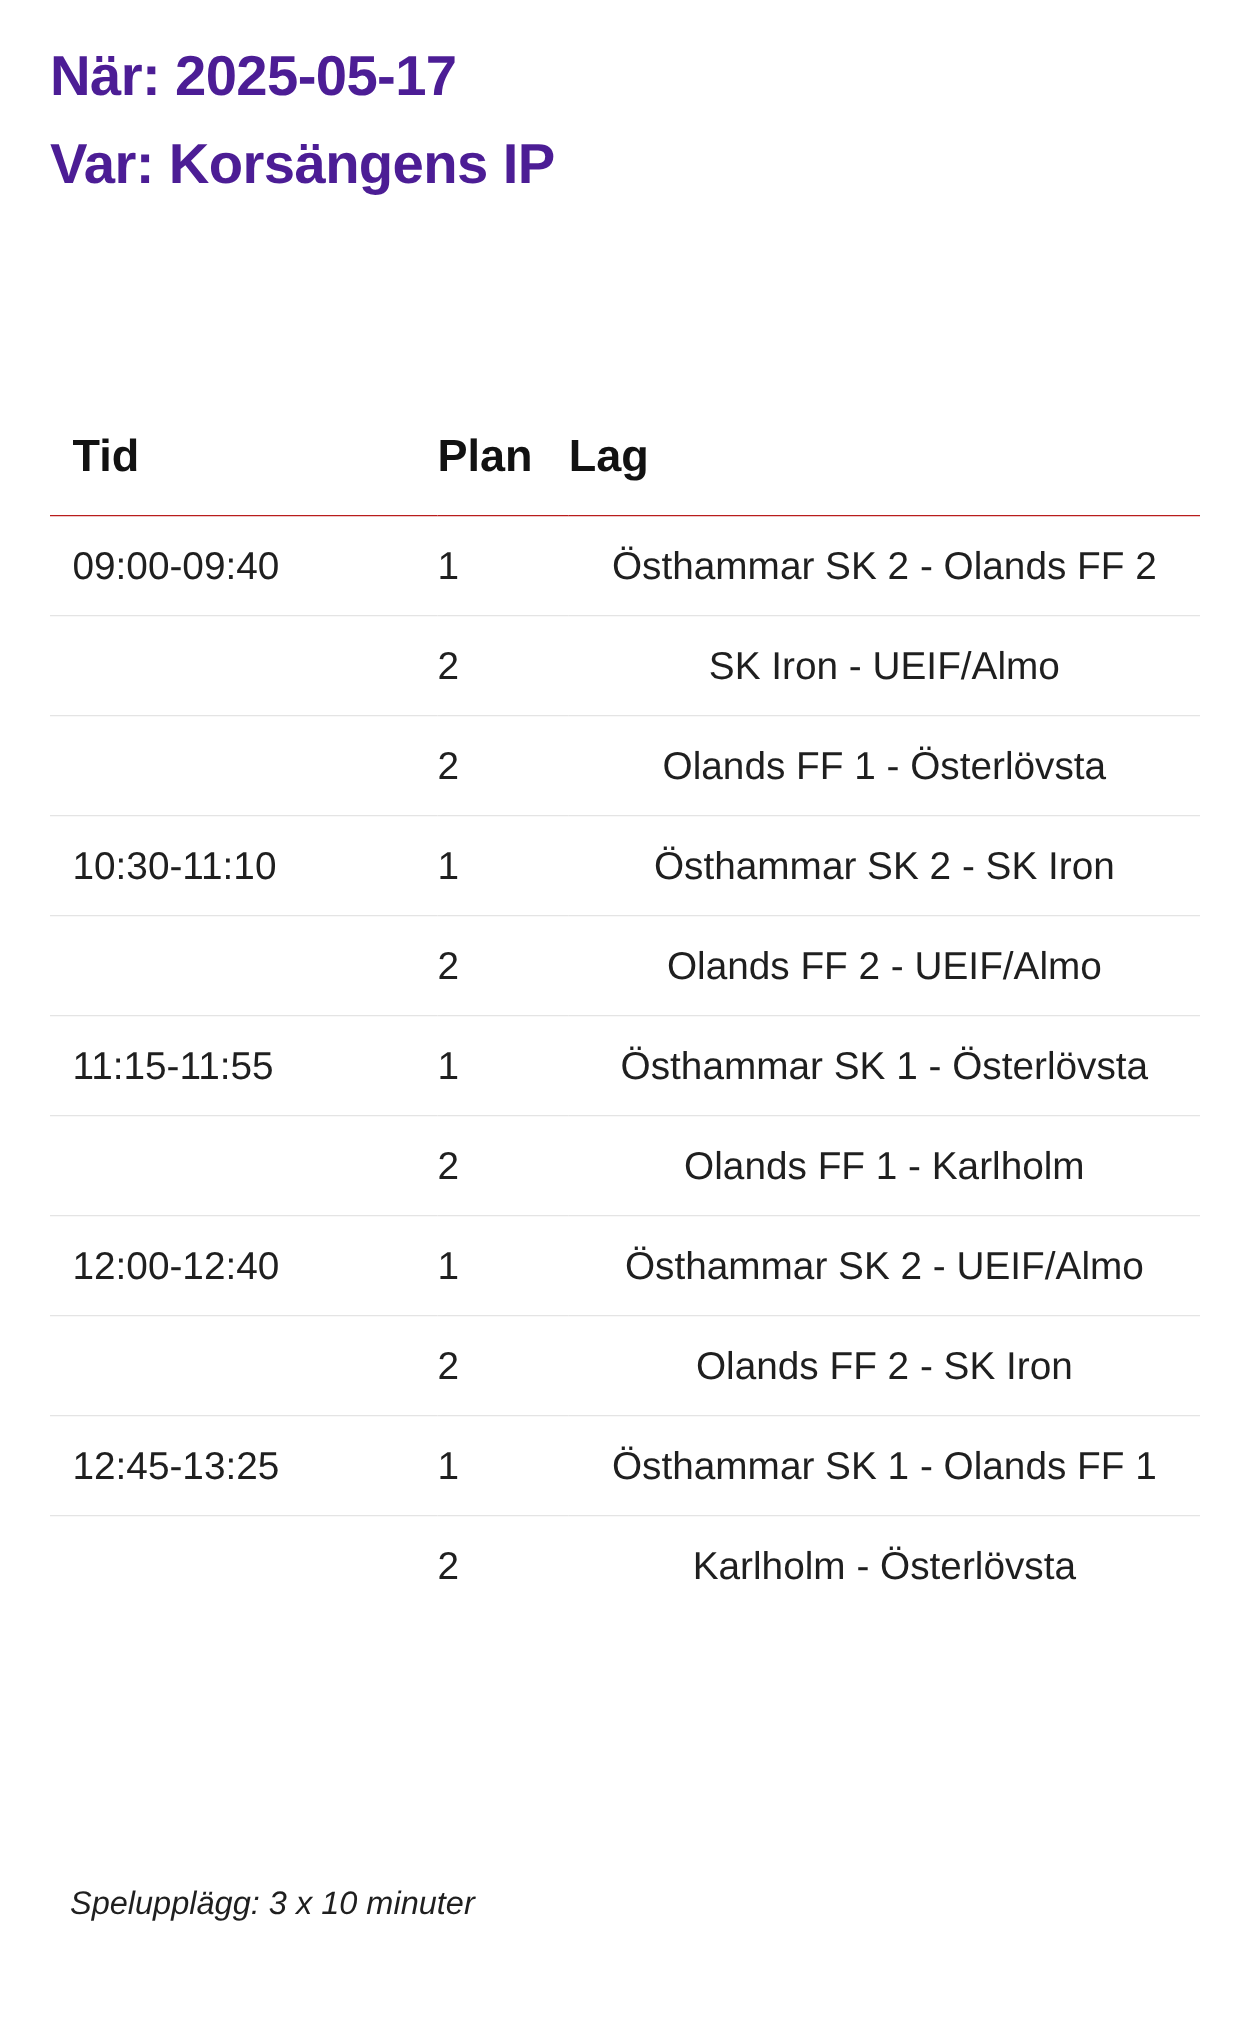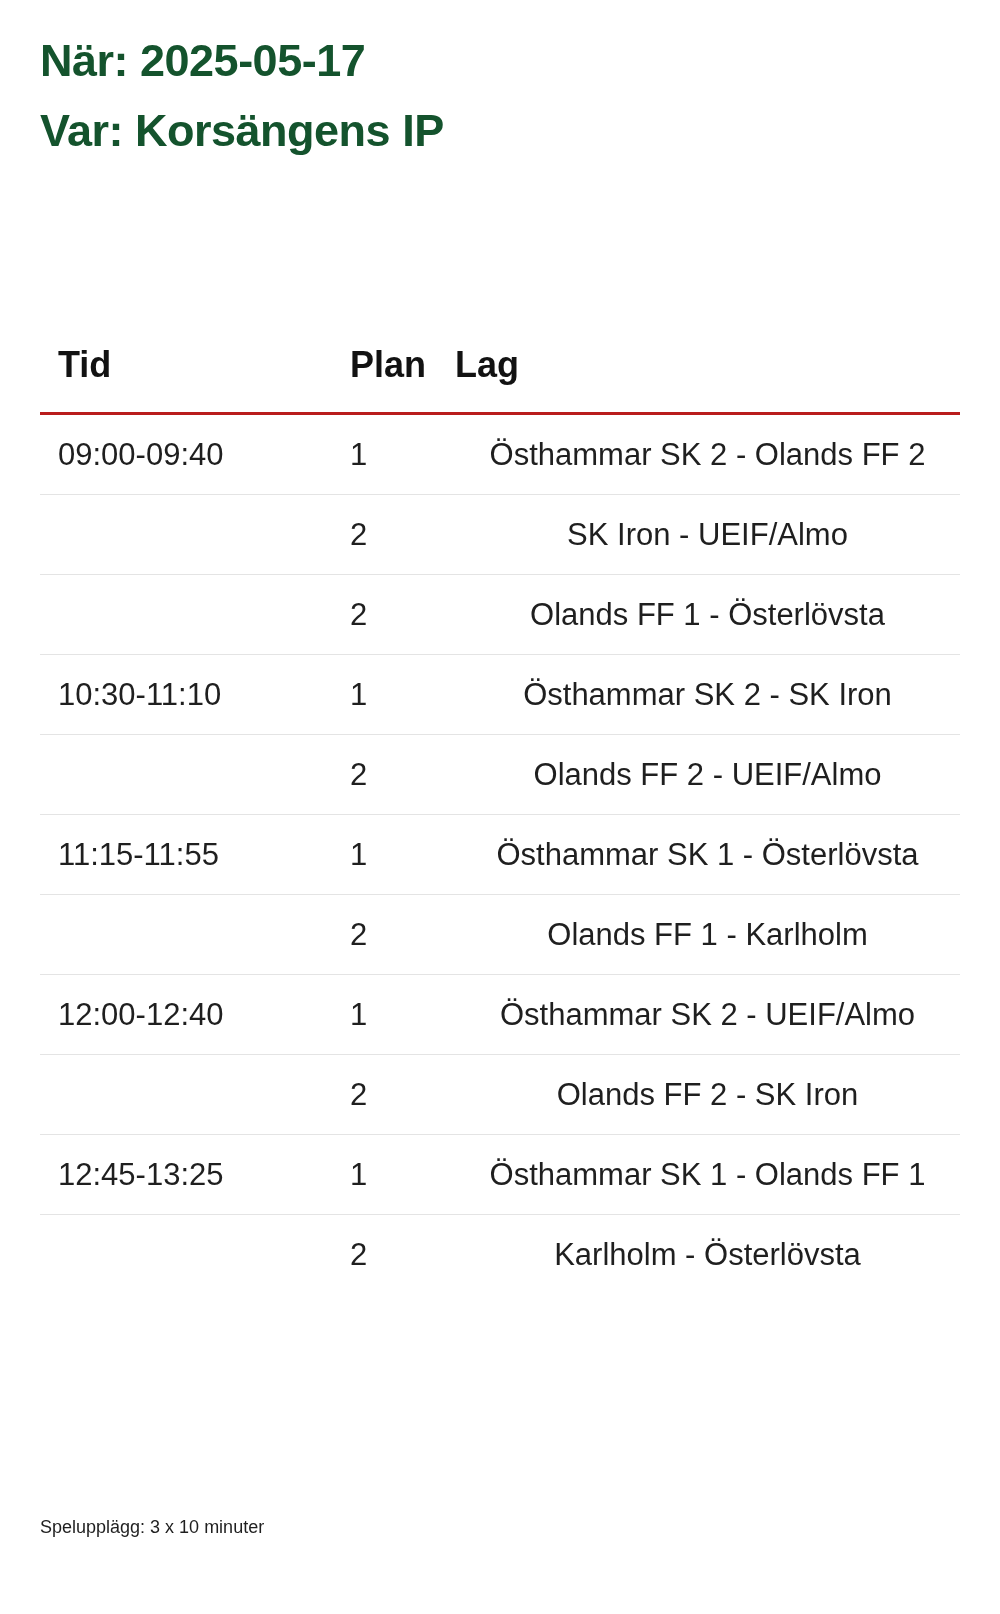--- a/index.html
+++ b/index.html
@@ -20,21 +20,21 @@
     padding: 26px 40px 0 40px;
   }
   .heading-block {
     margin: 0;
   }
   .heading {
     font-size: 45px;
     font-weight: bold;
     line-height: 1.55;
     letter-spacing: -0.5px;
-    color: #14532d;
+    color: #4c1d95;
     white-space: nowrap;
   }
   .spacer {
     height: 178px;
   }
   table.schedule {
     width: 100%;
     border-collapse: collapse;
     table-layout: fixed;
   }
@@ -49,34 +49,35 @@
   table.schedule td {
     font-size: 31px;
     font-weight: normal;
     color: #1f1f1f;
     padding: 22px 0 21px 0;
     border-top: 1px solid #e4e4e4;
     vertical-align: middle;
     white-space: nowrap;
   }
   table.schedule tr.row-first td {
-    border-top: 3px solid #b91c1c;
+    border-top: 1px solid #b91c1c;
   }
   col.col-tid { width: 310px; }
   col.col-plan { width: 105px; }
   col.col-lag { width: auto; }
   .cell-tid { padding-left: 18px !important; }
   .cell-plan { padding-left: 0; }
   .cell-lag { padding-left: 0; text-align: center; }
   th.cell-tid { padding-left: 18px !important; }
   .footer-note {
     position: absolute;
-    left: 40px;
+    left: 56px;
     bottom: 76px;
-    font-size: 18px;
+    font-size: 26px;
+    font-style: italic;
     color: #1f1f1f;
   }
 </style>
 </head>
 <body>
 
 <div class="page">
 
   <div class="heading-block">
     <div class="heading">När: 2025-05-17</div>

